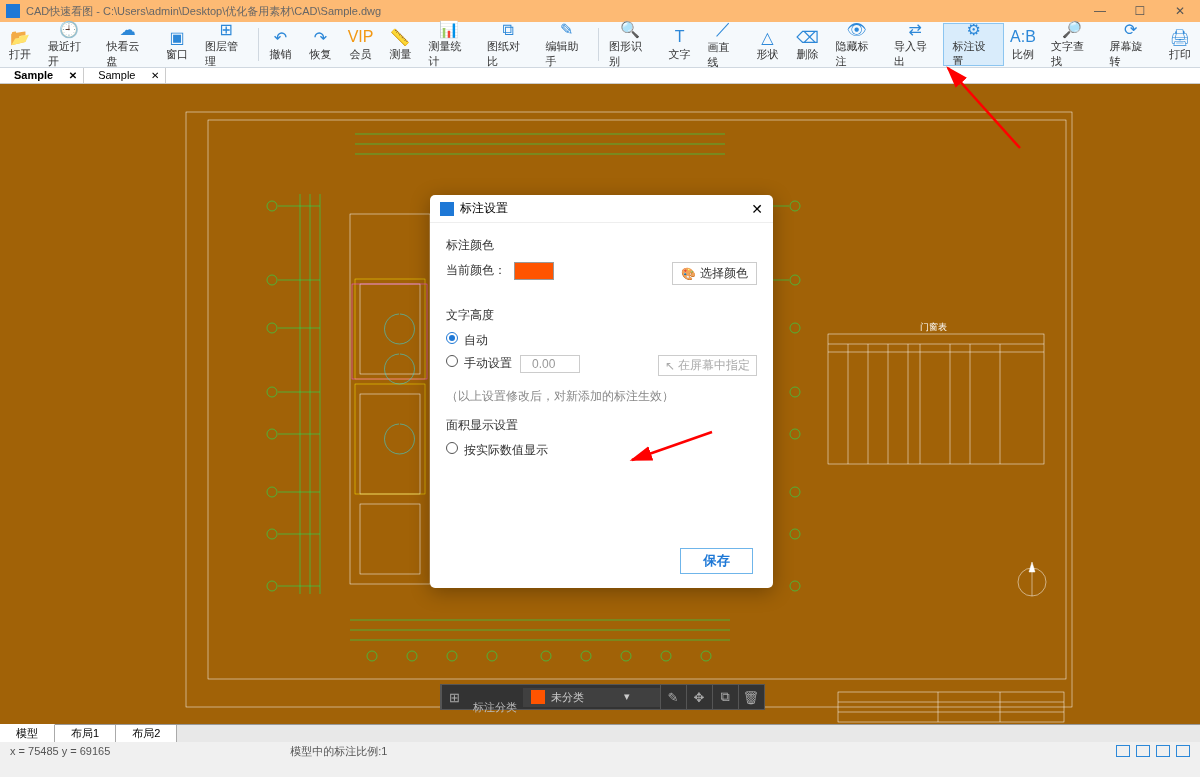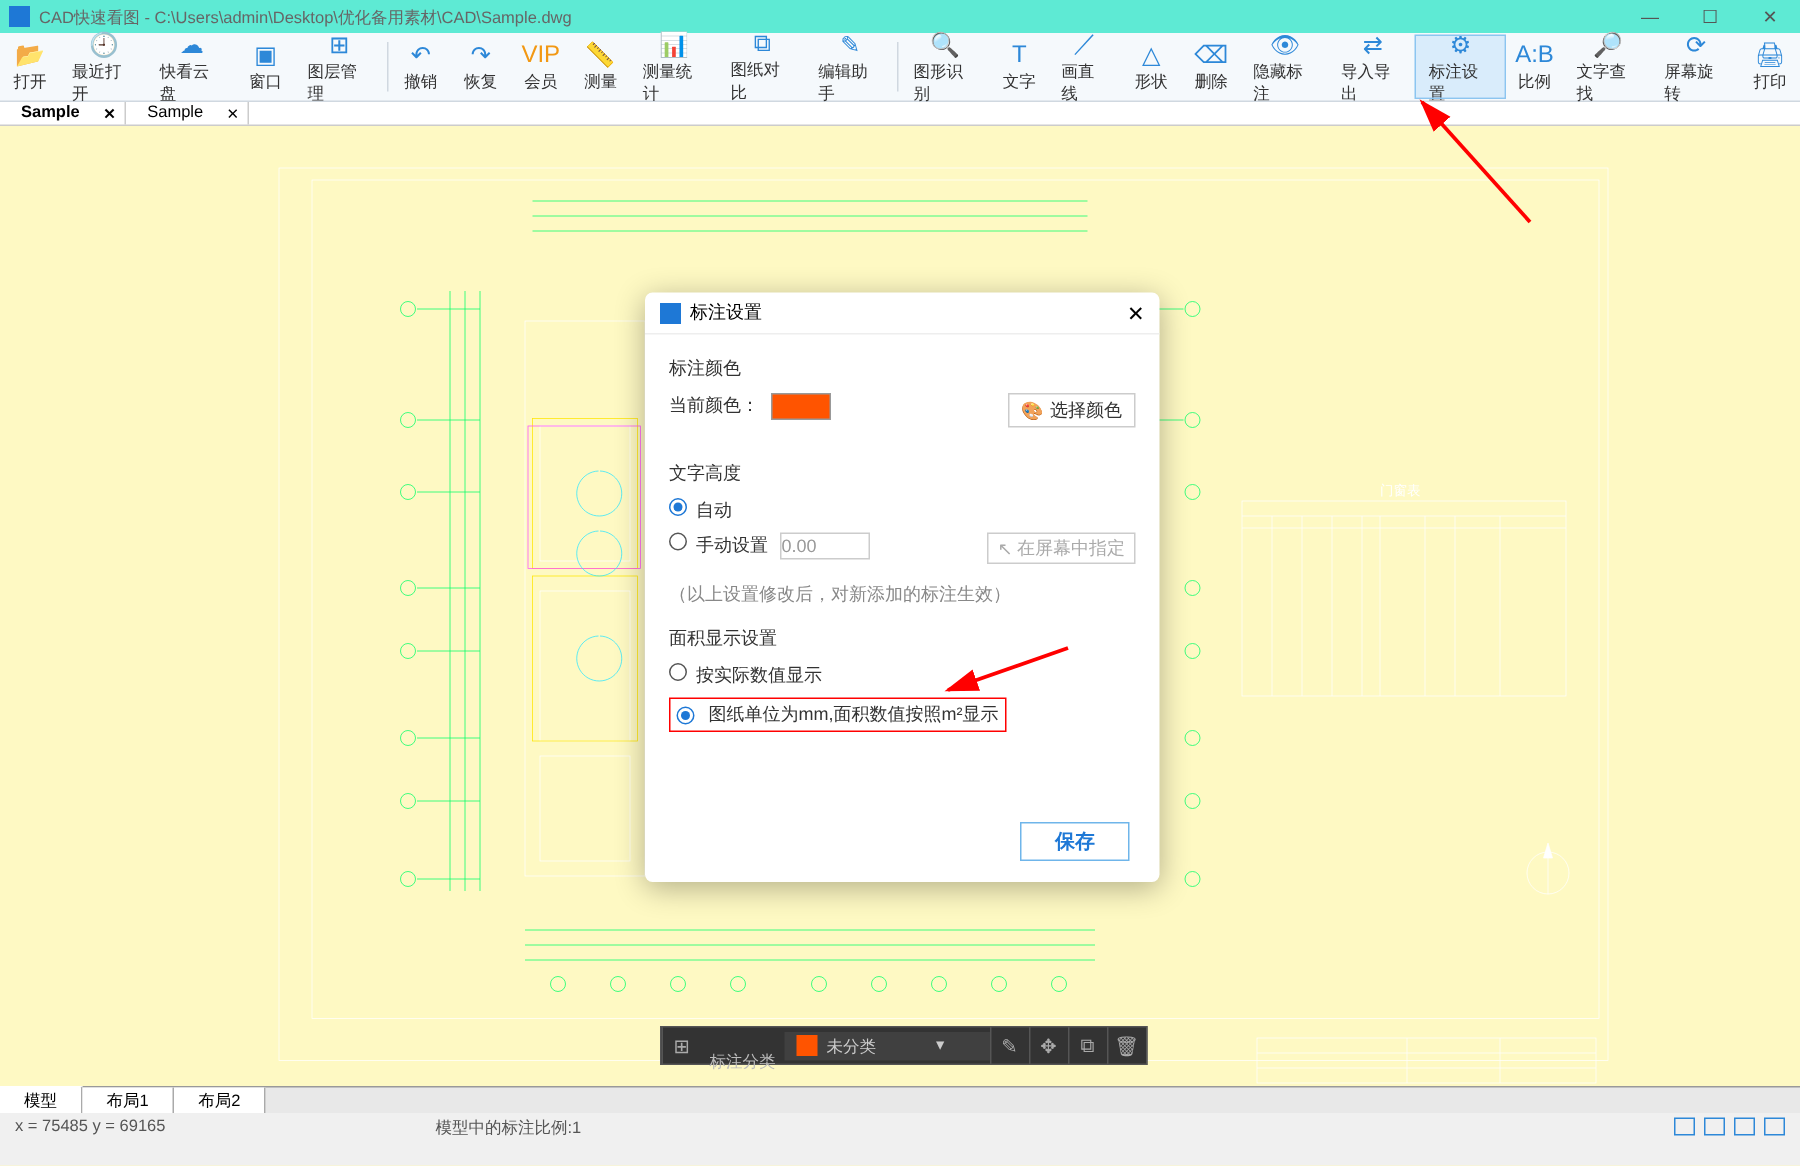--- a/index.html
+++ b/index.html
@@ -1,60 +1,60 @@
 <!DOCTYPE html>
 <html><head>
 <meta charset="utf-8">
 <style>
 * { margin: 0; padding: 0; box-sizing: border-box; font-family: "Microsoft YaHei", sans-serif; }
 body { width: 1200px; height: 777px; background: #f0f0f0; overflow: hidden; position: relative; }
 
 
-.titlebar { height: 22px; background: #5eead4; display: flex; align-items: center; padding: 0 6px; font-size: 11px; color: #666; }
+.titlebar { height: 22px; background: #fdba74; display: flex; align-items: center; padding: 0 6px; font-size: 11px; color: #666; }
 .titlebar .icon-app { width: 14px; height: 14px; background: #1e78d6; margin-right: 6px; }
 .titlebar-controls { position: absolute; right: 0; top: 0; display: flex; }
 .titlebar-controls div { width: 40px; height: 22px; display: flex; align-items: center; justify-content: center; font-size: 12px; color: #555; }
 
 
 .toolbar { height: 46px; background: #f5f9fc; border-bottom: 1px solid #d0d8e0; display: flex; padding: 2px 0; }
 .tbtn { display: flex; flex-direction: column; align-items: center; justify-content: center; padding: 2px 8px; min-width: 40px; font-size: 11px; color: #333; cursor: pointer; }
 .tbtn .ticon { width: 20px; height: 20px; display: flex; align-items: center; justify-content: center; color: #2d88d8; font-size: 16px; }
 .tbtn.vip .ticon { color: #f29813; }
 .tbtn.highlight { background: #d9ecfb; outline: 1px solid #8cc5f0; }
 .tsep { width: 1px; background: #d0d8e0; margin: 4px 2px; }
 
 
 .doctabs { height: 16px; background: #fff; display: flex; border-bottom: 1px solid #ccc; font-size: 11px; }
 .doctab { padding: 1px 30px 1px 14px; border-right: 1px solid #ccc; position: relative; }
 .doctab .close { position: absolute; right: 6px; top: 2px; font-size: 10px; }
 .doctab.active { font-weight: bold; }
 
 
-.canvas { position: relative; width: 100%; height: 640px; background: #fef9c3; overflow: hidden; }
+.canvas { position: relative; width: 100%; height: 640px; background: #a16207; overflow: hidden; }
 .drawing { position: absolute; }
 .greenline { stroke: #00ff66; stroke-width: 0.5; fill: none; }
 .whiteline { stroke: #fff; stroke-width: 0.5; fill: none; }
 .yellowline { stroke: #ffe600; stroke-width: 0.5; fill: none; }
 .magentaline { stroke: #ff4dff; stroke-width: 0.5; fill: none; }
 .cyanline { stroke: #29e5ff; stroke-width: 0.5; fill: none; }
 
 
 .dialog { position: absolute; left: 430px; top: 195px; width: 343px; height: 393px; background: #fff; border-radius: 5px; box-shadow: 0 4px 20px rgba(0,0,0,0.3); }
 .dialog-title { height: 28px; display: flex; align-items: center; padding: 0 10px; font-size: 12px; border-bottom: 1px solid #eee; }
 .dialog-title .icon-app { width: 14px; height: 14px; background: #1e78d6; margin-right: 6px; }
 .dialog-close { position: absolute; right: 10px; top: 6px; font-size: 14px; cursor: pointer; }
 .dialog-body { padding: 10px 16px; font-size: 12px; color: #333; }
 .section-label { margin: 4px 0 8px; }
 .row { display: flex; align-items: flex-start; margin: 6px 0; }
 .swatch { width: 40px; height: 18px; background: #ff5400; border: 1px solid #999; margin-left: 8px; }
 .colorbtn { margin-left: auto; padding: 2px 8px; border: 1px solid #ccc; display: flex; align-items: center; gap: 4px; }
 .radio { width: 12px; height: 12px; border-radius: 50%; border: 1px solid #555; margin-right: 6px; display: inline-flex; align-items: center; justify-content: center; }
 .radio.checked::after { content: ""; width: 6px; height: 6px; border-radius: 50%; background: #1e78d6; }
 .radio.checked { border-color: #1e78d6; }
-.numinput { width: 60px; border: 1px solid #ccc; padding: 1px 0; color: #999; margin-left: 8px; }
+.numinput { width: 60px; border: 1px solid #ccc; padding: 1px 11px; color: #999; margin-left: 8px; }
 .screenbtn { margin-left: auto; border: 1px solid #ccc; padding: 1px 6px; color: #aaa; display: flex; align-items: center; gap: 3px; }
 .note { color: #888; margin: 12px 0; }
 .redbox { border: 1.5px solid #ff0000; padding: 2px 4px; display: inline-block; }
 .savebtn { position: absolute; bottom: 14px; right: 20px; padding: 3px 22px; border: 1px solid #6fb5ea; background: #fff; color: #1e78d6; font-weight: bold; }
 
 
 .arrow { position: absolute; pointer-events: none; }
 
 
 .canvasbar { position: absolute; left: 440px; bottom: 14px; display: flex; align-items: center; background: #333; border: 1px solid #555; height: 26px; }
@@ -355,26 +355,20 @@
           <span>在屏幕中指定</span>
         </span>
     </div>
     <div class="note">（以上设置修改后，对新添加的标注生效）</div>
 
     <div class="section-label">面积显示设置</div>
     <div class="row">
       <span class="radio"></span>
       <span>按实际数值显示</span>
     </div>
-    <div class="row">
-      <span class="redbox">
-        <span class="radio checked" style="vertical-align:middle"></span>
-        <span>图纸单位为mm,面积数值按照m²显示</span>
-      </span>
-    </div>
   </div>
   <button class="savebtn">保存</button>
 </div>
 
 <svg class="arrow" style="left:0;top:0" width="1200" height="777">
   <defs>
       <marker id="ah" markerWidth="10" markerHeight="10" refX="8" refY="3" orient="auto">
         <path d="M0,0 L9,3 L0,6 Z" fill="#ff0000"></path>
       </marker>
     </defs>

